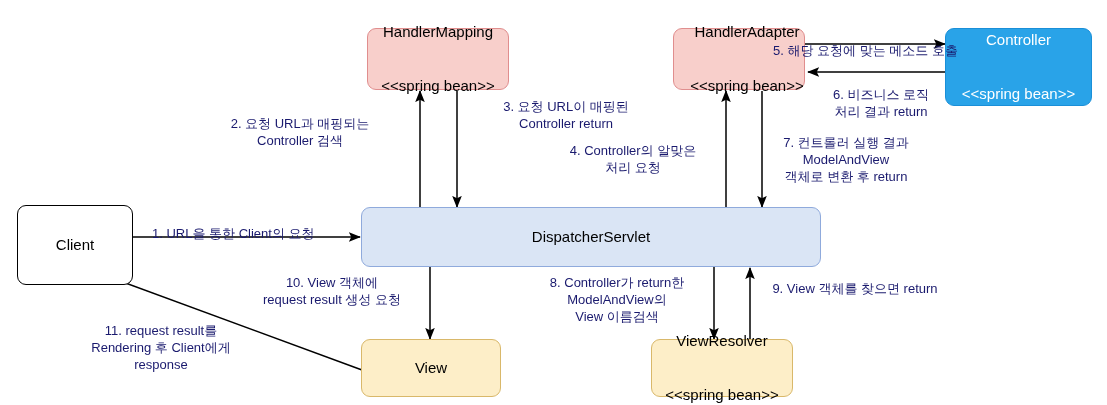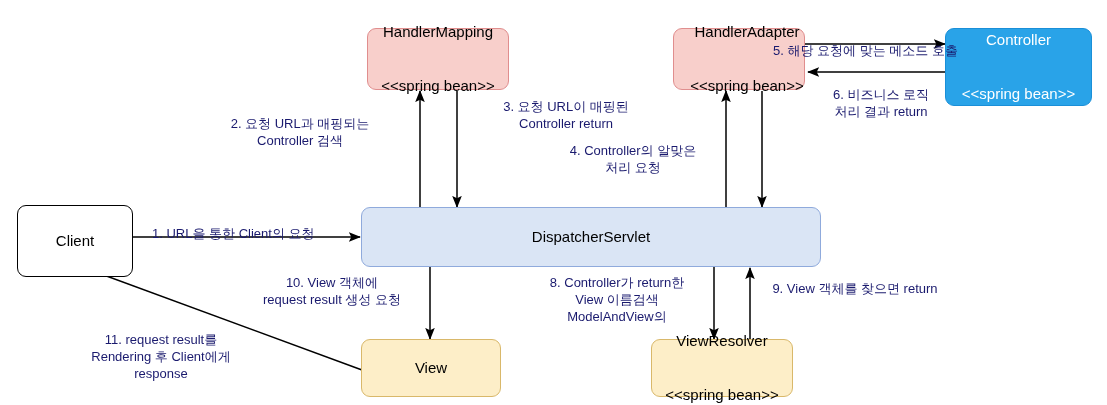--- a/index.html
+++ b/index.html
@@ -110,21 +110,21 @@
 
     <line x1="714" y1="267" x2="714" y2="339" stroke="#000000" stroke-width="1.5" marker-end="url(#arrowhead)"></line>
 
     <line x1="750" y1="339" x2="750" y2="268" stroke="#000000" stroke-width="1.5" marker-end="url(#arrowhead)"></line>
 
     <line x1="430" y1="267" x2="430" y2="339" stroke="#000000" stroke-width="1.5" marker-end="url(#arrowhead)"></line>
 
     <line x1="362" y1="370" x2="82" y2="267" stroke="#000000" stroke-width="1.5" marker-end="url(#arrowhead)"></line>
   </svg>
 
-  <div class="node node-client" style="left:17px; top:205px; width:116px; height:72px;">
+  <div class="node node-client" style="left:17px; top:205px; width:116px; height:80px;">
     <span class="ln">Client</span>
   </div>
 
   <div class="node node-pink" style="left:367px; top:28px; width:142px; height:62px;">
     <span class="ln">HandlerMapping</span>
     <span class="ln">&lt;&lt;spring bean&gt;&gt;</span>
   </div>
 
   <div class="node node-pink" style="left:673px; top:28px; width:132px; height:62px;padding-left:16px;">
     <span class="ln">HandlerAdapter</span>
@@ -170,35 +170,40 @@
 
   <div class="label" style="left:773px; top:3px;margin-top:40px;">
     <span class="ln">5. 해당 요청에 맞는 메소드 호출</span>
   </div>
 
   <div class="label" style="left:820px; top:87px; width:122px;">
     <span class="ln">6. 비즈니스 로직</span>
     <span class="ln">처리 결과 return</span>
   </div>
 
+  <div class="label" style="left:766px; top:135px; width:160px;">
+    <span class="ln">7. 컨트롤러 실행 결과</span>
+    <span class="ln">ModelAndView</span>
+    <span class="ln">객체로 변환 후 return</span>
+  </div>
 
   <div class="label" style="left:528px; top:275px; width:178px;">
     <span class="ln">8. Controller가 return한</span>
+    <span class="ln">ModelAndView의</span>
     <span class="ln">View 이름검색</span>
-    <span class="ln">ModelAndView의</span>
   </div>
 
   <div class="label" style="left:757px; top:281px; width:196px;">
     <span class="ln">9. View 객체를 찾으면 return</span>
   </div>
 
   <div class="label" style="left:244px; top:275px; width:176px;">
     <span class="ln">10. View 객체에</span>
     <span class="ln">request result 생성 요청</span>
   </div>
 
-  <div class="label" style="left:54px; top:323px; width:214px;margin-top:9px;">
+  <div class="label" style="left:54px; top:323px; width:214px;">
     <span class="ln">11. request result를</span>
     <span class="ln">Rendering 후 Client에게</span>
     <span class="ln">response</span>
   </div>
 
 </div>
 
 </body></html>

